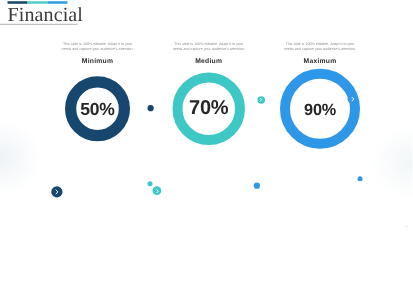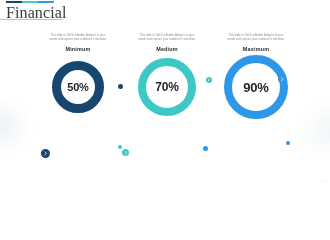--- a/index.html
+++ b/index.html
@@ -107,22 +107,22 @@
     font-size: 12px;
     font-weight: bold;
     color: #262626;
     letter-spacing: -0.2px;
   }
 
   
   .donut-1 { width: 52px; height: 52px; border: 9px solid #17466e; }
   .donut-2 { width: 58px; height: 58px; border: 8px solid #3ec8c5; }
   .donut-3 { width: 64px; height: 64px; border: 8px solid #2f97e8; }
-  .donut-1 .donut-value { font-size: 11px; }
-  .donut-2 .donut-value { font-size: 12px; }
+  .donut-1 .donut-value { font-size: 14px; }
+  .donut-2 .donut-value { font-size: 16px; }
   .donut-3 .donut-value { font-size: 13px; }
 
   .col-1 .donut-wrap { margin-top: 9px; }
   .col-2 .donut-wrap { margin-top: 6px; }
   .col-3 .donut-wrap { margin-top: 3px; }
 
   
   .marker {
     position: absolute;
     border-radius: 50%;

